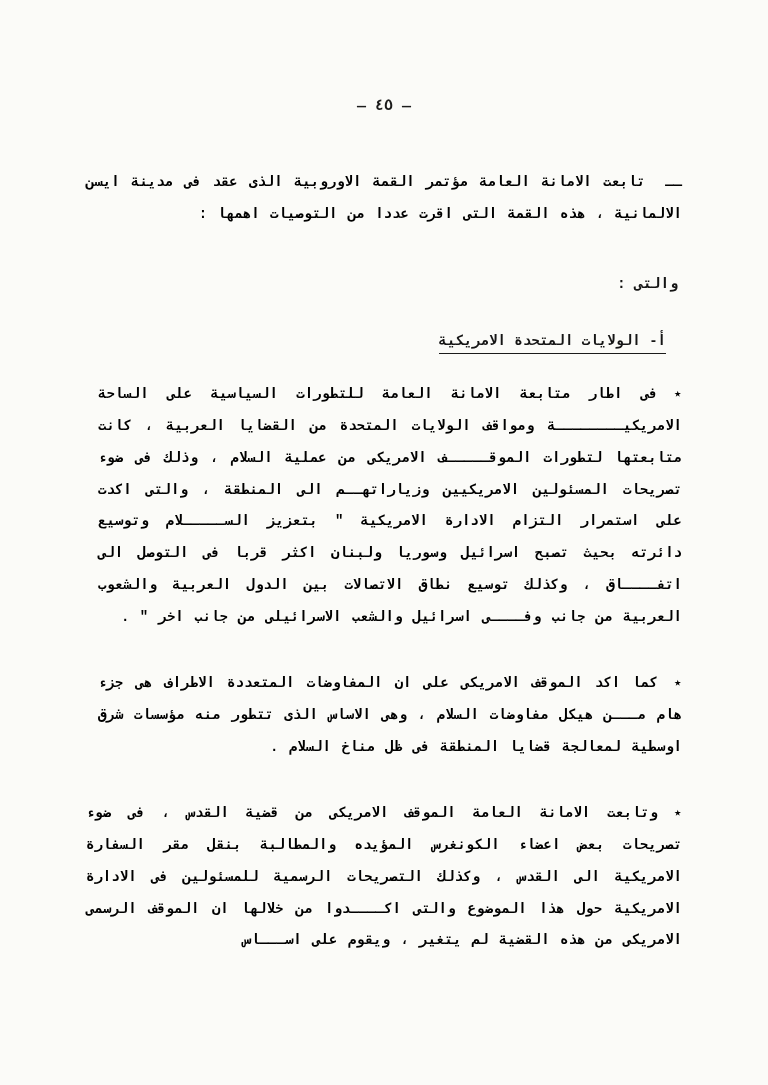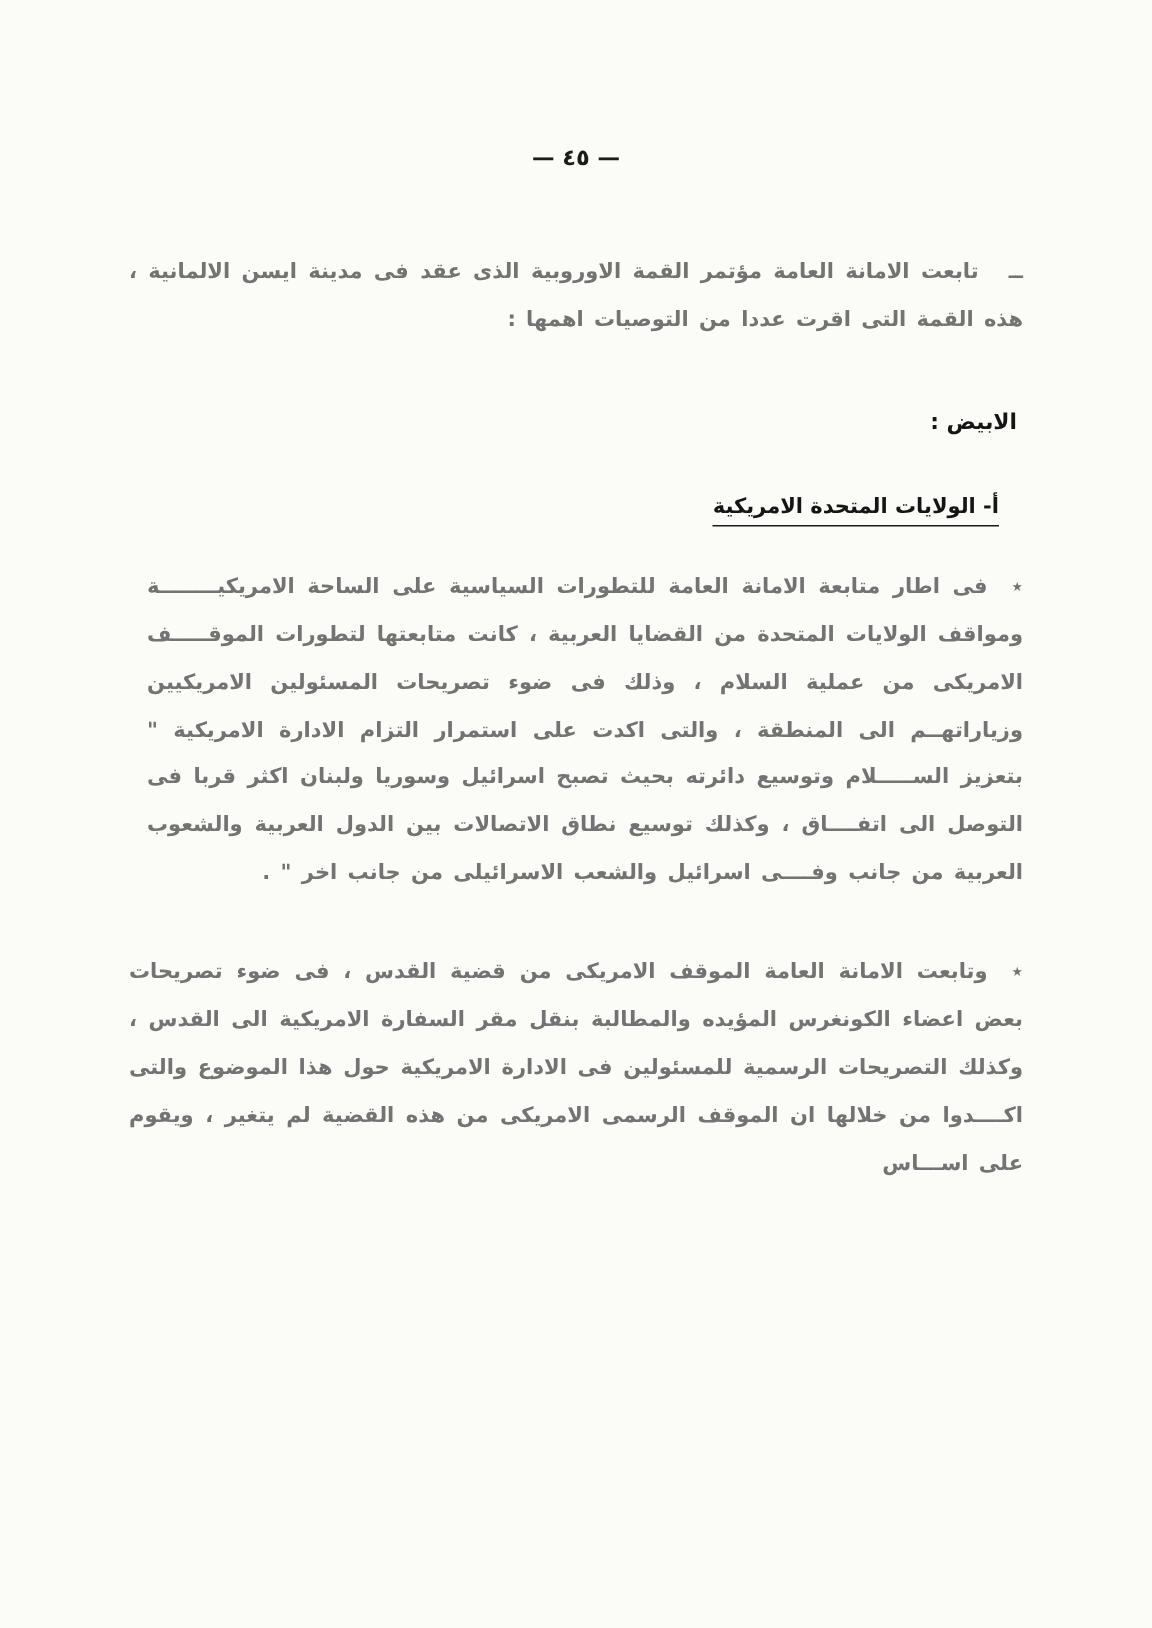--- a/index.html
+++ b/index.html
@@ -8,35 +8,36 @@
     background:#fbfbf8;
     font-family:"DejaVu Sans",sans-serif;
     color:#151515;
     overflow:hidden;
   }
   .page{
     box-sizing:border-box;
     width:768px;height:1085px;
     padding:96px 86px 40px 86px;
     direction:rtl;
+    font-family:Liberation Mono, monospace;
   }
   .page-number{
     text-align:center;
     font-size:15px;
     font-weight:700;
     letter-spacing:2px;
     margin-bottom:52px;
     color:#1b1b1b;
   }
   .para{
     font-size:14px;
     font-weight:700;
     line-height:2.28;
     text-align:justify;
-    color:#737373;
+    color:#000000;
     margin:0 0 26px 0;
     word-spacing:2px;
   }
   .para .marker{
     display:inline-block;
     margin-left:20px;
     font-weight:700;
   }
   .para.bullet .marker{
     margin-left:16px;
@@ -71,29 +72,32 @@
 
   <div class="page-number">— ٤٥ —</div>
 
   <div class="para">
     <span class="marker">ــ</span><span>تابعت الامانة العامة مؤتمر القمة الاوروبية الذى عقد فى مدينة ايسن الالمانية ، هذه القمة التى اقرت عددا من التوصيات اهمها :</span>
   </div>
 
 
 
   <div class="section-heading">
-    <span>الابيض :</span>
+    <span>والتى :</span>
   </div>
 
   <div class="sub-heading">
     <span class="underline">أ- الولايات المتحدة الامريكية</span>
   </div>
 
   <div class="para bullet big">
     <span class="marker">٭</span><span>فى اطار متابعة الامانة العامة للتطورات السياسية على الساحة الامريكيــــــــة ومواقف الولايات المتحدة من القضايا العربية ، كانت متابعتها لتطورات الموقـــــف الامريكى من عملية السلام ، وذلك فى ضوء تصريحات المسئولين الامريكيين وزياراتهــم الى المنطقة ، والتى اكدت على استمرار التزام الادارة الامريكية " بتعزيز الســـــلام وتوسيع دائرته بحيث تصبح اسرائيل وسوريا ولبنان اكثر قربا فى التوصل الى اتفــــاق ، وكذلك توسيع نطاق الاتصالات بين الدول العربية والشعوب العربية من جانب وفــــى اسرائيل والشعب الاسرائيلى من جانب اخر " .</span>
   </div>
 
+  <div class="para bullet big">
+    <span class="marker">٭</span><span>كما اكد الموقف الامريكى على ان المفاوضات المتعددة الاطراف هى جزء هام مـــن هيكل مفاوضات السلام ، وهى الاساس الذى تتطور منه مؤسسات شرق اوسطية لمعالجة قضايا المنطقة فى ظل مناخ السلام .</span>
+  </div>
 
   <div class="para bullet">
     <span class="marker">٭</span><span>وتابعت الامانة العامة الموقف الامريكى من قضية القدس ، فى ضوء تصريحات بعض اعضاء الكونغرس المؤيده والمطالبة بنقل مقر السفارة الامريكية الى القدس ، وكذلك التصريحات الرسمية للمسئولين فى الادارة الامريكية حول هذا الموضوع والتى اكــــدوا من خلالها ان الموقف الرسمى الامريكى من هذه القضية لم يتغير ، ويقوم على اســـاس</span>
   </div>
 
 </div>
 
 </body></html>

